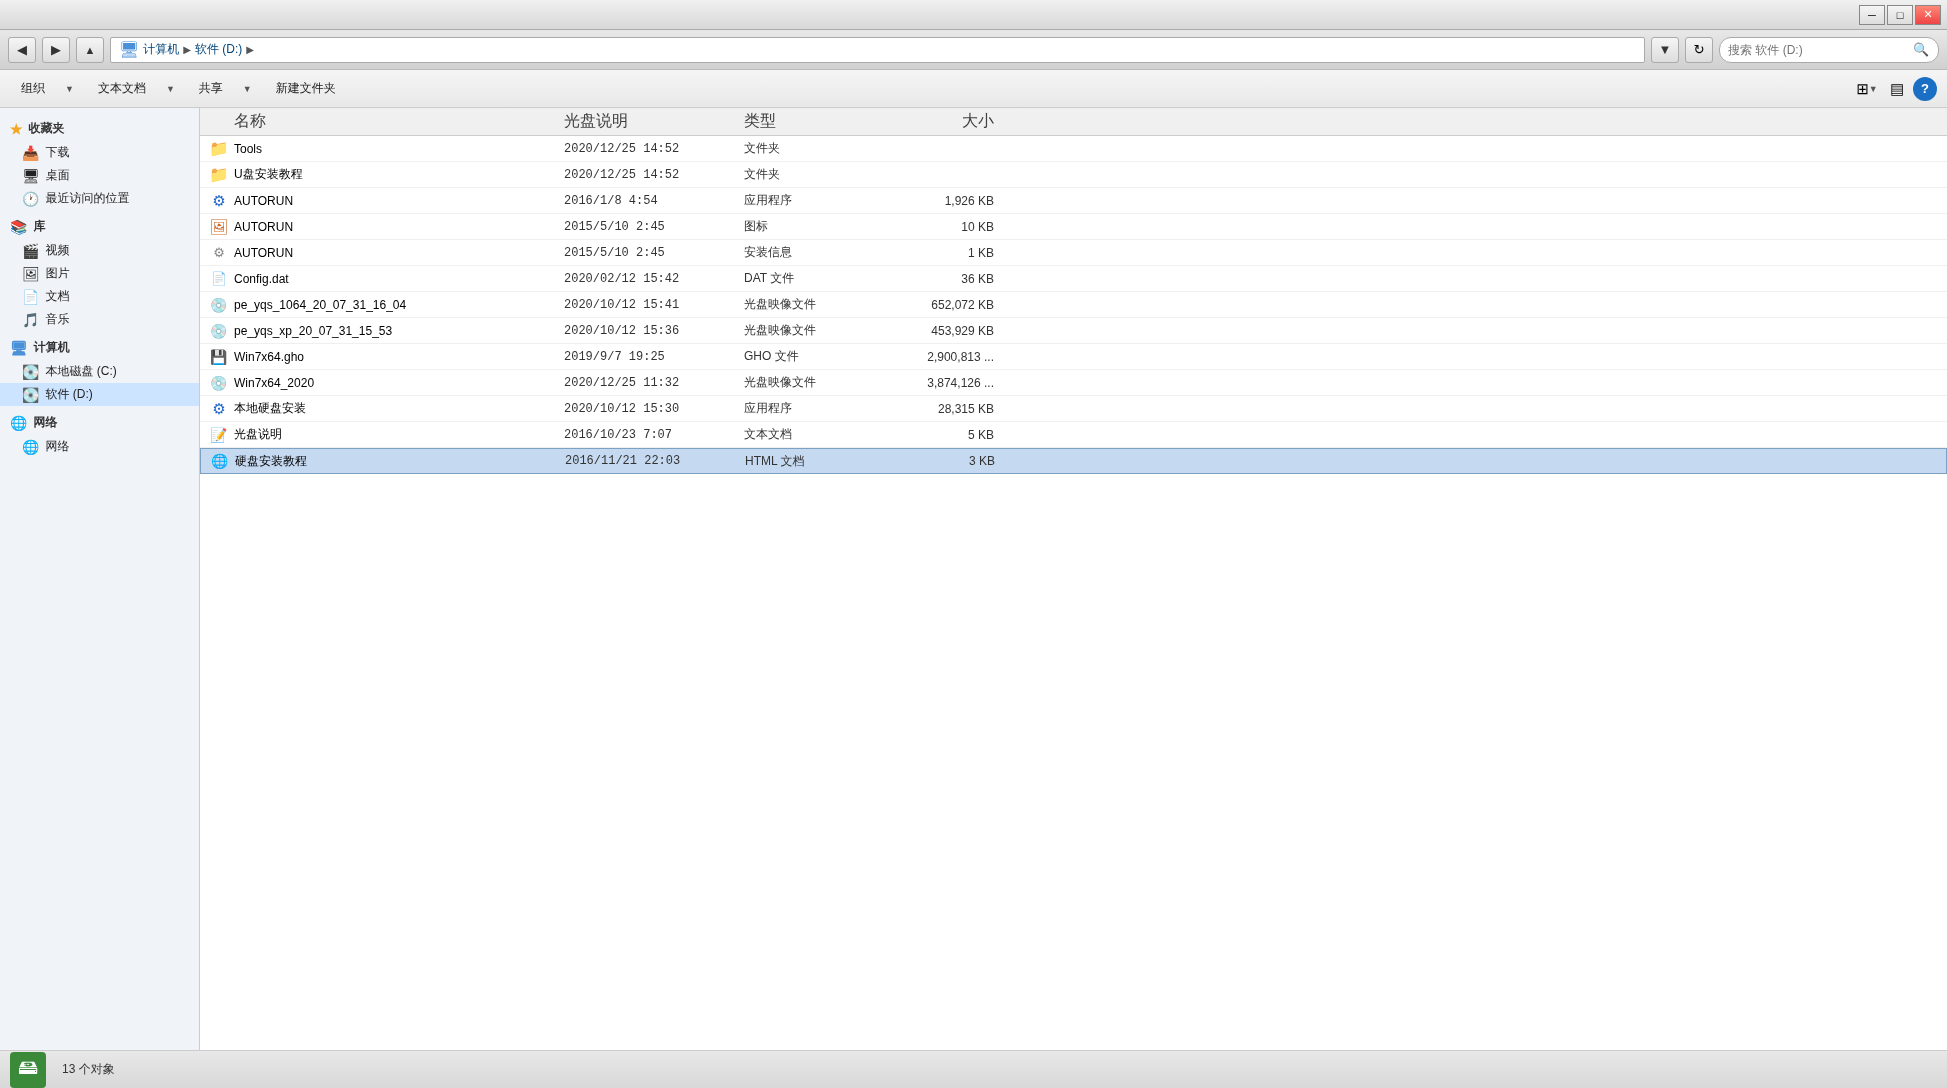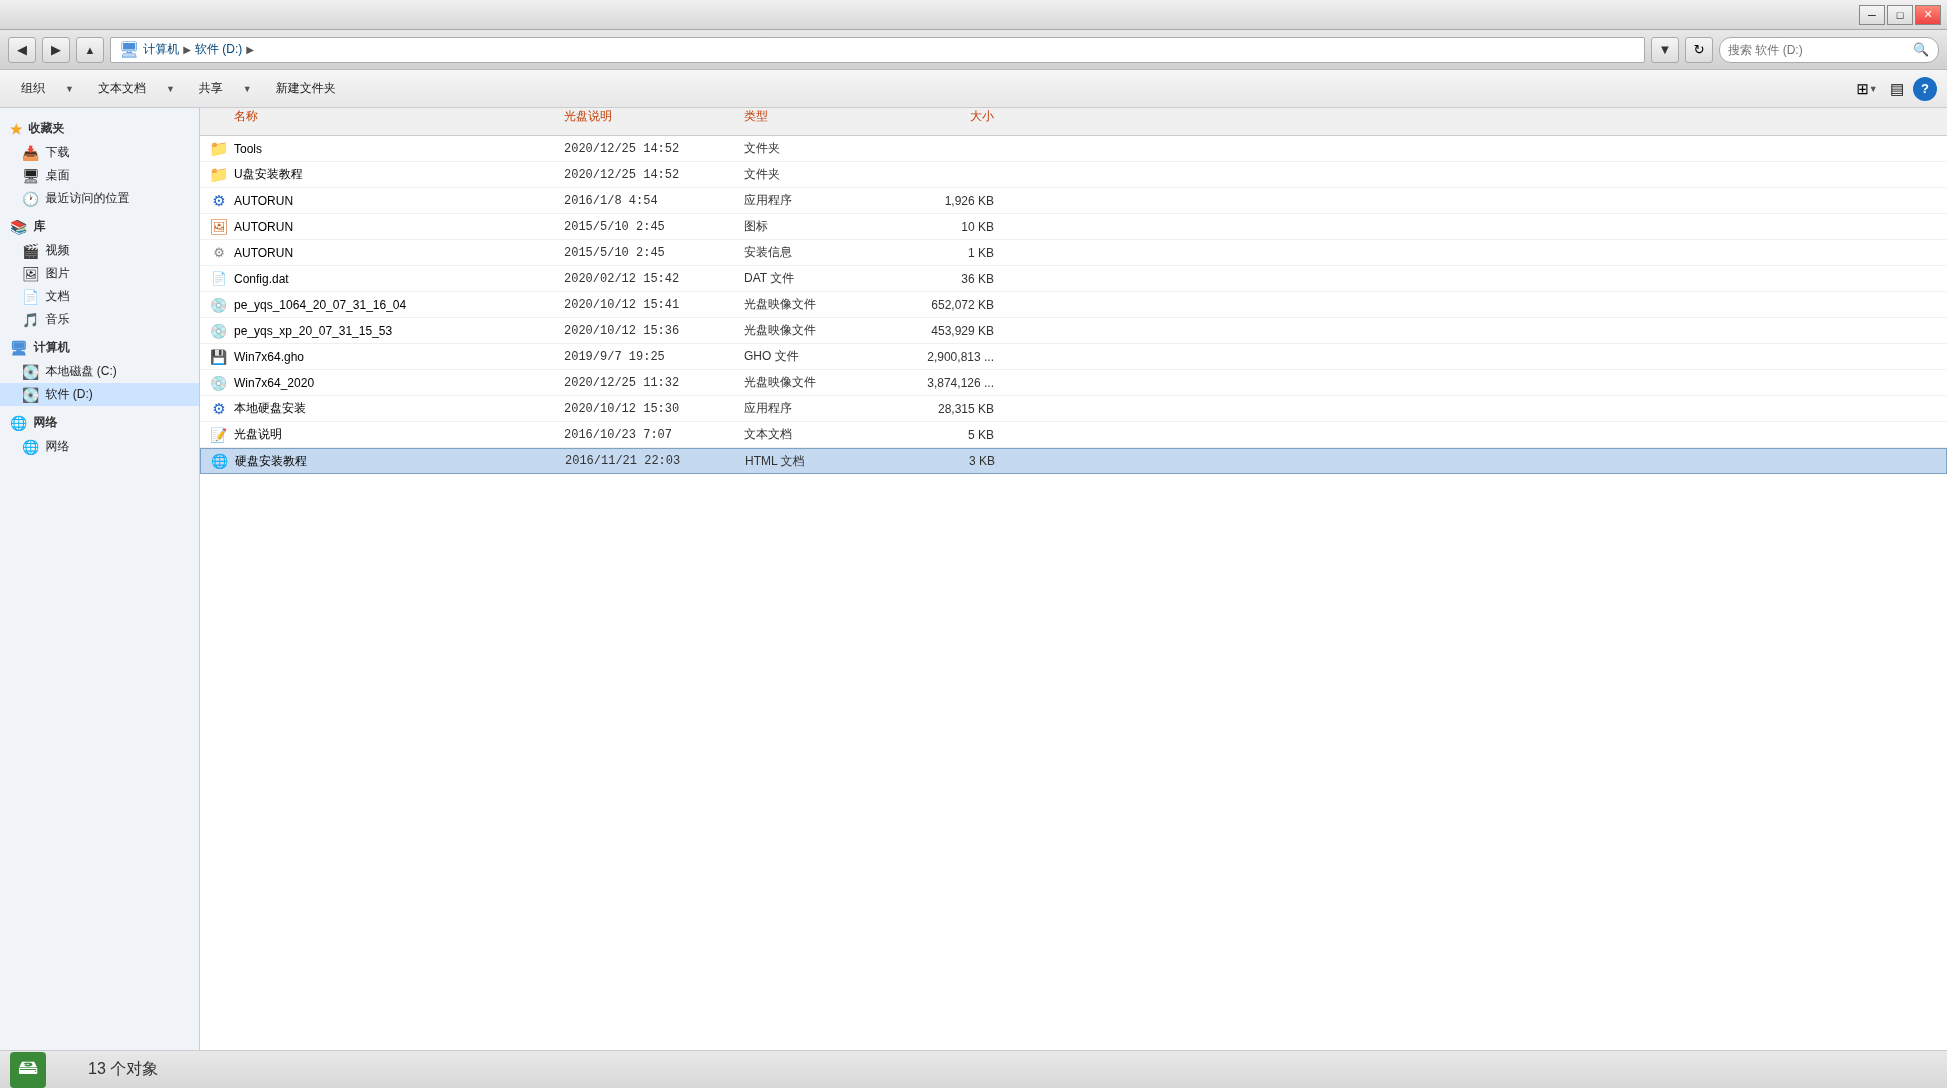--- a/index.html
+++ b/index.html
@@ -206,26 +206,27 @@
     .file-area {
       flex: 1;
       display: flex;
       flex-direction: column;
       overflow: hidden;
     }
 
     
     .col-headers {
       display: flex;
+      align-items: center;
       background: #f0f0f0;
       border-bottom: 1px solid #ccc;
       height: 28px;
       padding: 0 4px;
-      font-size: 12px;
-      color: #c2410c;
+      font-size: 16px;
+      color: #404040;
       font-weight: normal;
     }
     .col-name { width: 360px; padding-left: 30px; cursor: pointer; }
     .col-date { width: 180px; cursor: pointer; }
     .col-type { width: 160px; cursor: pointer; }
     .col-size { width: 120px; text-align: right; padding-right: 30px; cursor: pointer; }
 
     
     .file-list {
       flex: 1;
@@ -257,21 +258,21 @@
     
     .status-bar {
       height: 38px;
       background: linear-gradient(to bottom, #e8e8e8, #d8d8d8);
       border-top: 1px solid #ccc;
       display: flex;
       align-items: center;
       padding: 0 10px;
       gap: 16px;
     }
-    .status-text { font-size: 16px; color: #333; margin-left: 26px; }
+    .status-text { font-size: 12px; color: #333; }
   </style>
 </head>
 <body>
 
 <div class="title-bar">
   <div class="title-bar-buttons">
     <button class="title-btn">─</button>
     <button class="title-btn">□</button>
     <button class="title-btn close">✕</button>
   </div>

